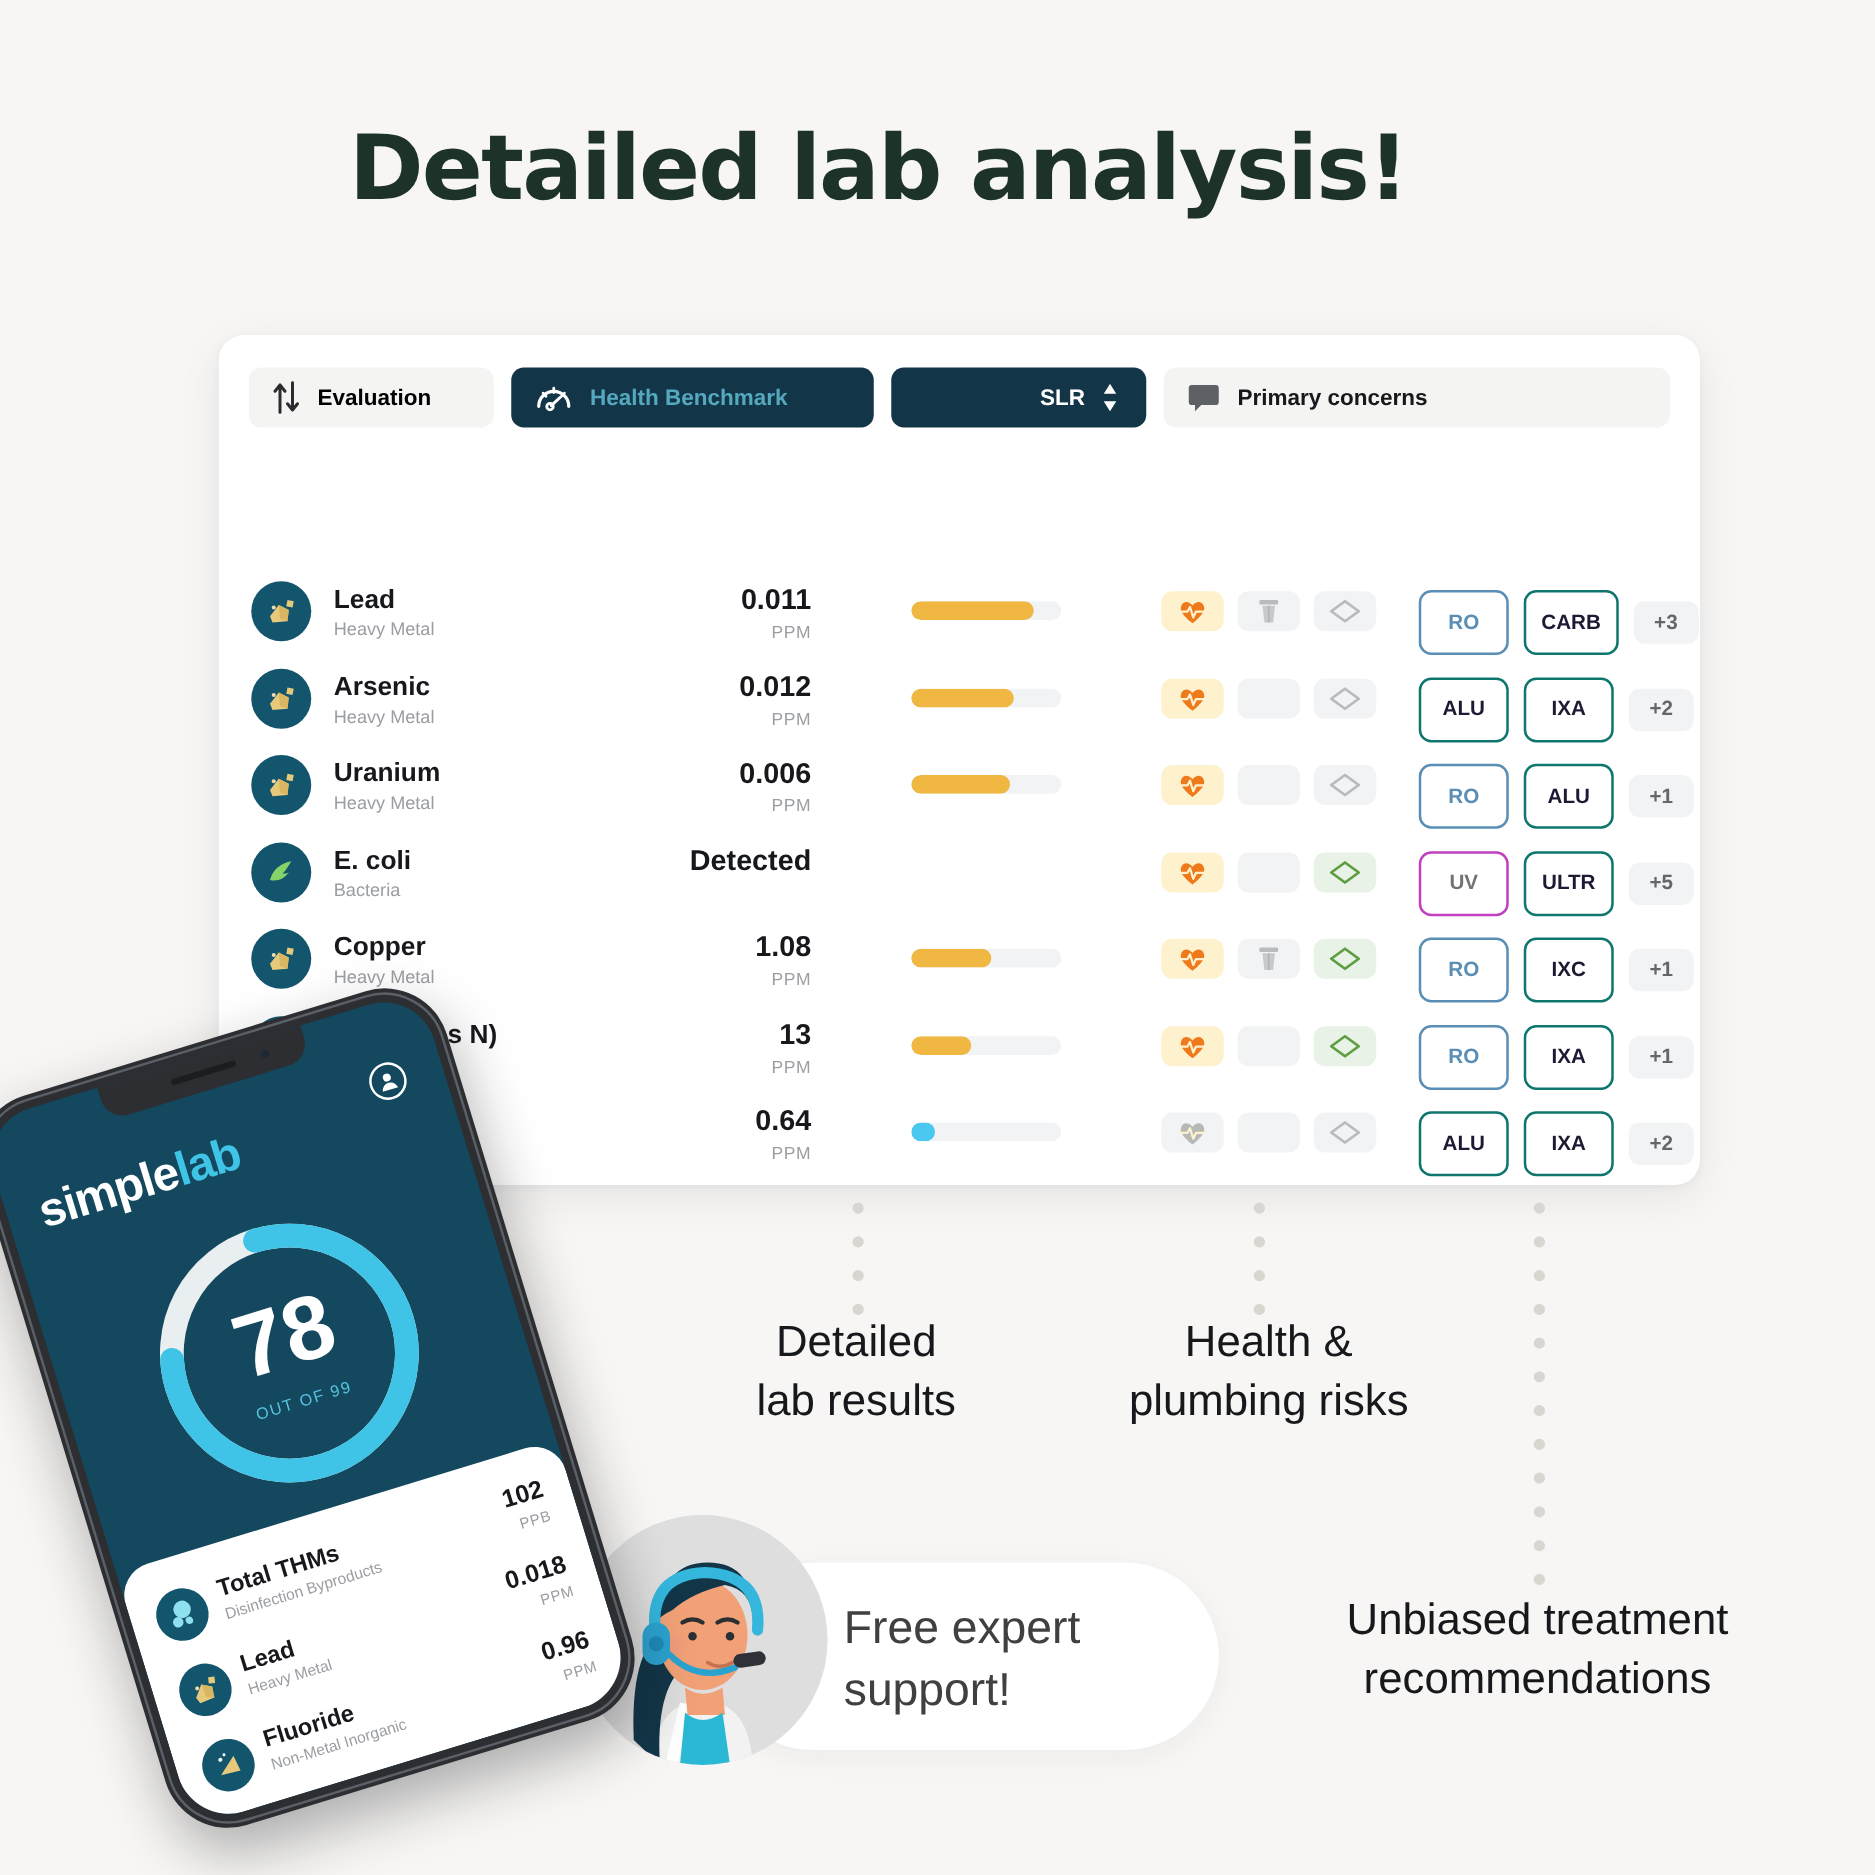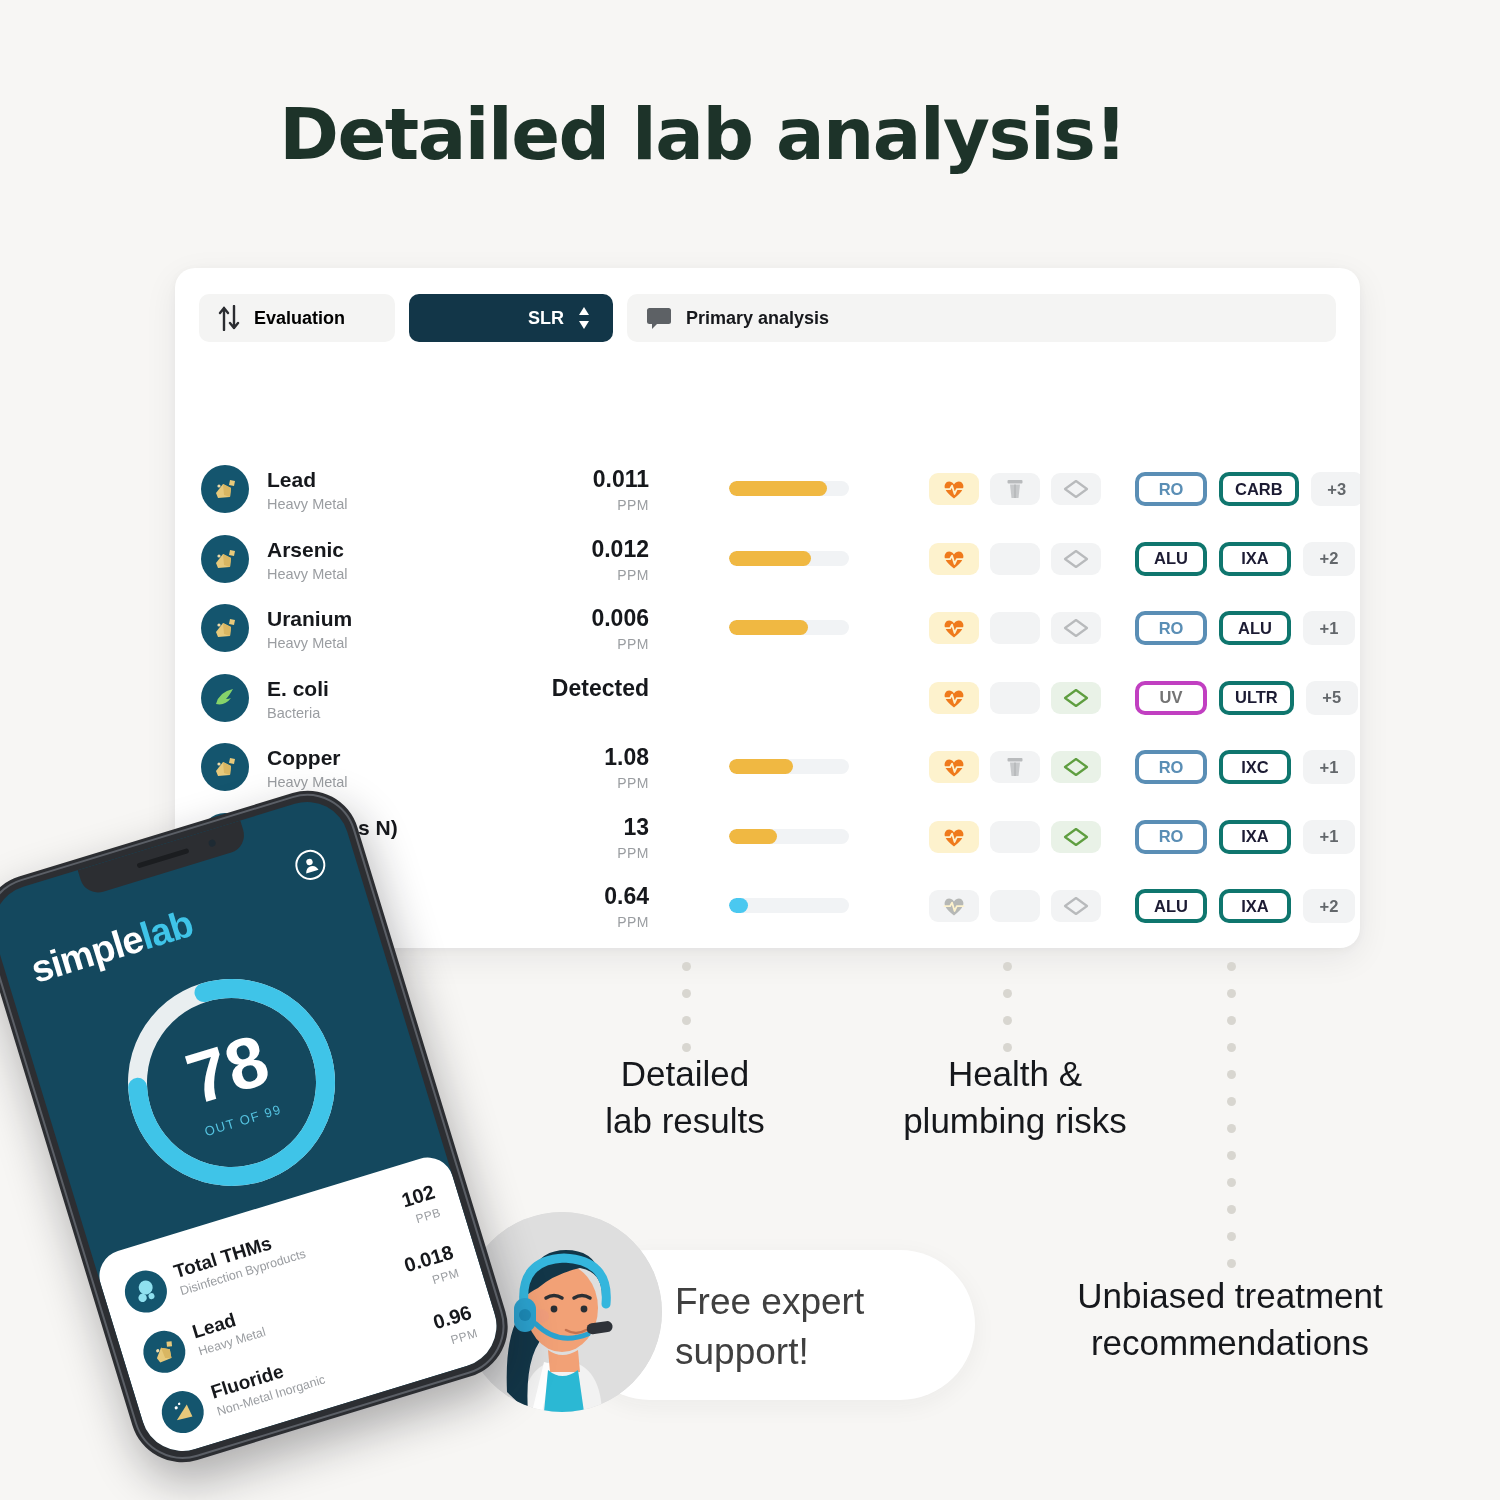--- a/index.html
+++ b/index.html
@@ -145,22 +145,22 @@
   .pill.safe { background: #e9f2e7; }
   .pill.none { background: #f2f3f4; }
   .pill svg { display: block; }
 
   
   .r-treat {
     position: absolute; left: 936px; top: 18px;
     display: flex; align-items: center; gap: 12px;
   }
   .tag {
-    min-width: 72px; height: 34px; padding: 0 12px;
-    border-radius: 10px; border: 4px solid #0f766e;
+    min-width: 72px; height: 52px; padding: 0 12px;
+    border-radius: 10px; border: 2px solid #0f766e;
     display: flex; align-items: center; justify-content: center;
     font-size: 16.5px; font-weight: bold; color: #1c1b33;
     background: #fff;
   }
   .tag.ro { border-color: #5a8eb5; color: #5a8eb5; }
   .tag.uv { border-color: #c13fc1; color: #737373; }
   .plus {
     width: 52px; height: 34px; border-radius: 9px;
     background: #f2f3f4; color: #63676b;
     display: flex; align-items: center; justify-content: center;
@@ -298,35 +298,46 @@
   <div class="toolbar">
 
     <div class="tb-chip tb-eval">
       <svg class="icon-sort" viewBox="0 0 24 26">
         <path d="M7 25 L7 3 M7 3 L3 8 M7 3 L11 8" stroke="#2a2c30" stroke-width="2.4" fill="none" stroke-linecap="round"></path>
         <path d="M17 1 L17 23 M17 23 L13 18 M17 23 L21 18" stroke="#2a2c30" stroke-width="2.4" fill="none" stroke-linecap="round"></path>
       </svg>
       <span>Evaluation</span>
     </div>
 
+    <div class="tb-chip tb-bench">
+      <svg class="icon-gauge" viewBox="0 0 32 24">
+        <path d="M4 19 A12 12 0 0 1 28 19" stroke="#ffffff" stroke-width="2.6" fill="none" stroke-linecap="round"></path>
+        <path d="M16 4.5 L16 8" stroke="#ffffff" stroke-width="2.2" stroke-linecap="round"></path>
+        <path d="M7.5 8.5 L9.8 11" stroke="#ffffff" stroke-width="2.2" stroke-linecap="round"></path>
+        <path d="M24.5 8.5 L22.2 11" stroke="#ffffff" stroke-width="2.2" stroke-linecap="round"></path>
+        <path d="M21 12 L14 18.5" stroke="#ffffff" stroke-width="2.4" stroke-linecap="round"></path>
+        <circle cx="13" cy="19.2" r="2.6" fill="none" stroke="#ffffff" stroke-width="2.2"></circle>
+      </svg>
+      <span>Health Benchmark</span>
+    </div>
 
     <div class="tb-chip tb-slr">
       <span>SLR</span>
       <svg class="icon-stepper" viewBox="0 0 14 26">
         <path d="M7 2 L12 10 L2 10 Z" fill="#ffffff"></path>
         <path d="M7 24 L12 16 L2 16 Z" fill="#ffffff"></path>
       </svg>
     </div>
 
     <div class="tb-chip tb-concerns">
       <svg class="icon-bubble" viewBox="0 0 28 24">
         <rect x="2" y="2" width="24" height="16" rx="2.5" fill="#5d6165"></rect>
         <path d="M7 18 L7 23 L12 18 Z" fill="#5d6165"></path>
       </svg>
-      <span>Primary analysis</span>
+      <span>Primary concerns</span>
     </div>
   </div>
 
 
   <div class="rows" id="rows-host">
       <div class="row">
         <div class="r-avatar">
           <svg width="30" height="30" viewBox="0 0 30 30">
             <path d="M6 19 L13 10 L21 14 L20 23 L8 24 Z" fill="#e7c97b"></path>
             <path d="M13 10 L21 14 L20 23 L14 21 Z" fill="#d9b662"></path>

